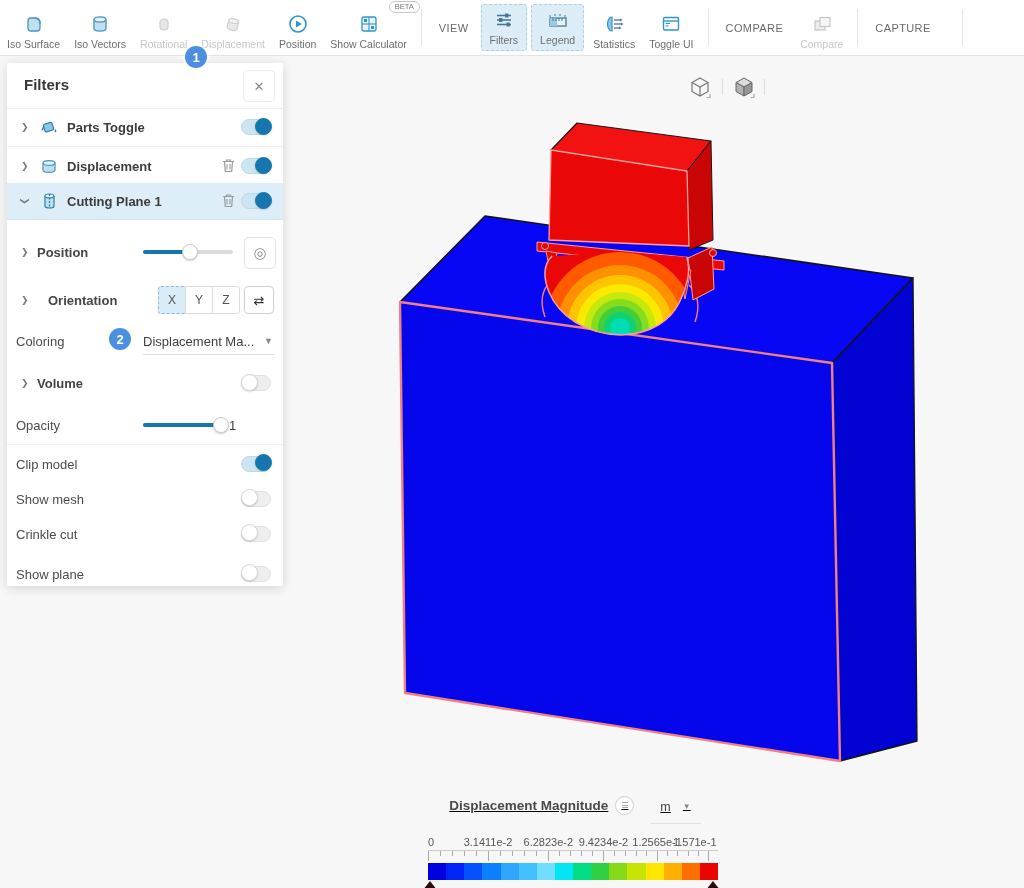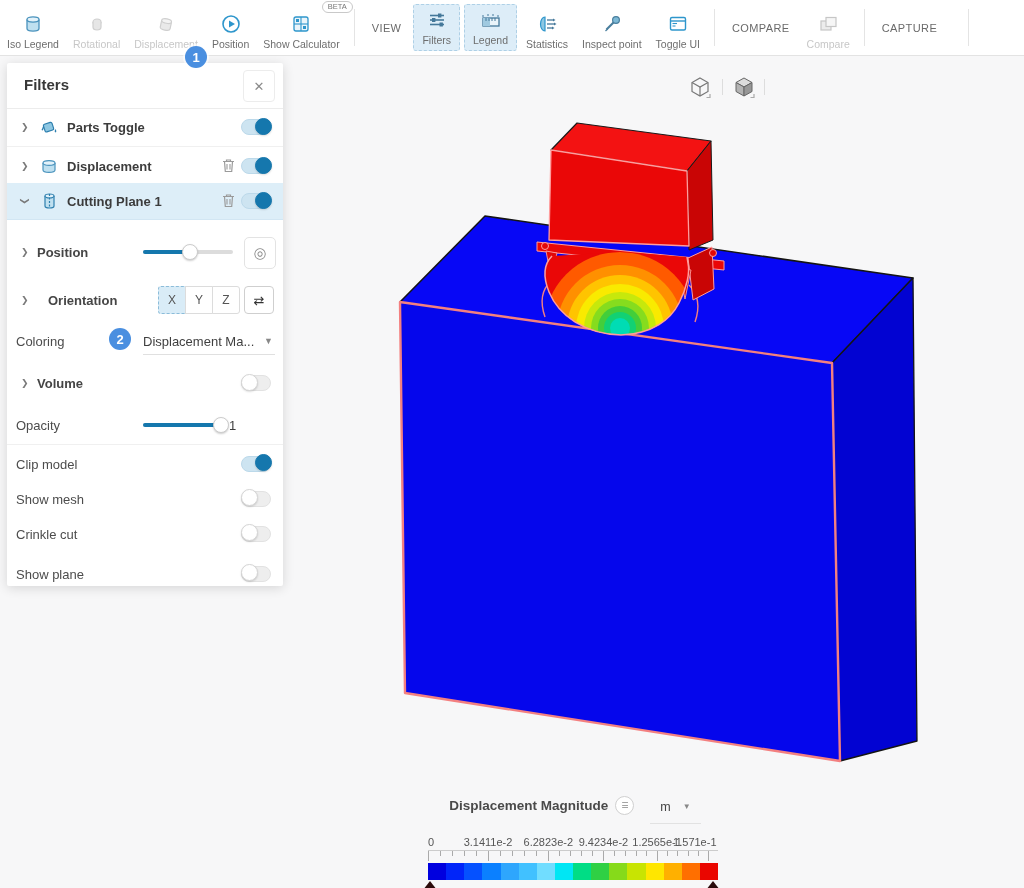--- a/index.html
+++ b/index.html
@@ -67,21 +67,21 @@
   .swap-btn{position:absolute;left:237px;top:0;width:28px;height:26px;border:1px solid #cfcfcf;border-radius:4px;
             background:#fff;display:flex;align-items:center;justify-content:center;font-size:13px;color:#333;cursor:pointer;}
   .dd-value{position:absolute;left:136px;top:50%;transform:translateY(-50%);color:#3f3f3f;width:120px;cursor:pointer;}
   .dd-chev{position:absolute;right:10px;top:50%;transform:translateY(-50%);font-size:9px;color:#888;}
   .dd-line{position:absolute;left:136px;right:8px;bottom:0;border-bottom:1px solid #e0e0e0;}
   .opacity-val{position:absolute;left:222px;top:50%;transform:translateY(-50%);color:#3d3d3d;}
   .panel-div{position:absolute;left:0;right:0;border-bottom:1px solid #f0f0f0;}
   .sw-row{position:absolute;left:0;right:0;height:35px;}
   
   .legend{position:absolute;left:418px;top:792px;width:314px;z-index:3;}
-  .legend-head{display:flex;align-items:center;justify-content:center;height:26px;}
+  .legend-head{display:flex;align-items:center;justify-content:center;height:26px;text-decoration:underline;}
   .legend-title{font-size:13.5px;font-weight:bold;color:#4a4a4a;}
   .legend-menu{width:17px;height:17px;border-radius:50%;border:1px solid #d0d0d0;color:#8a8a8a;font-size:8px;
                display:flex;align-items:center;justify-content:center;margin-left:7px;cursor:pointer;background:#fff;}
   .unit-select{display:flex;align-items:center;margin-left:16px;border-bottom:1px solid #e2e2e2;
                padding:3px 10px 9px;cursor:pointer;position:relative;top:5px;}
   .unit-label{font-size:12.5px;color:#444;}
   .unit-chev{font-size:8px;color:#888;margin-left:12px;}
   .cbar-wrap{position:relative;margin-top:18px;margin-left:10px;width:290px;}
   .cbar-labels{position:relative;height:14px;font-size:11px;color:#555;}
   .cbar-labels span{position:absolute;white-space:nowrap;}
@@ -155,25 +155,34 @@
     <polygon points="20,7.5 12,12 12,21 20,16.5" fill="#979797" stroke="#666" stroke-width="1"></polygon>
     <path d="M22,19 v3.5 h-3.5" fill="none" stroke="#aaa" stroke-width="1.2"></path>
   </svg>
 </div>
 <div class="vp-sep" style="left:764px;"></div>
 
 <div class="toolbar" id="toolbar">
     <div class="tb-item">
       <span class="tb-icon">
         <svg width="22" height="22" viewBox="0 0 22 22">
+          <path d="M5,8 q0,-3 3,-3 h5 q5,1 4,6 v4 q0,3 -3,3 h-6 q-3,0 -3,-3 z" fill="#bfe0f0" stroke="#4a93bd" stroke-width="1.3"></path>
+          <path d="M12,5 q5,1 5,6" fill="none" stroke="#4a93bd" stroke-width="1.2"></path>
+        </svg>
+      </span>
+      <span class="tb-label">Iso Surface</span>
+    </div>
+    <div class="tb-item">
+      <span class="tb-icon">
+        <svg width="22" height="22" viewBox="0 0 22 22">
           <path d="M5,6.5 v9 a6,2.6 0 0 0 12,0 v-9" fill="#bfe0f0" stroke="#4a93bd" stroke-width="1.3"></path>
           <ellipse cx="11" cy="6.5" rx="6" ry="2.6" fill="#e3f2fa" stroke="#4a93bd" stroke-width="1.3"></ellipse>
         </svg>
       </span>
-      <span class="tb-label">Iso Legend</span>
+      <span class="tb-label">Iso Vectors</span>
     </div>
     <div class="tb-item disabled">
       <span class="tb-icon">
         <svg width="22" height="22" viewBox="0 0 22 22">
           <ellipse cx="11" cy="9" rx="4" ry="3" fill="#e6e6e6" stroke="#cfcfcf" stroke-width="1.2"></ellipse>
           <path d="M7,9 v5 a4,3 0 0 0 8,0 v-5" fill="#e6e6e6" stroke="#cfcfcf" stroke-width="1.2"></path>
         </svg>
       </span>
       <span class="tb-label">Rotational</span>
     </div>
@@ -258,30 +267,20 @@
             <line x1="11" y1="15" x2="16" y2="15"></line>
           </g>
           <g fill="#44789a">
             <path d="M17,5.5 l2.5,1.5 -2.5,1.5z"></path>
             <path d="M18,9.5 l2.5,1.5 -2.5,1.5z"></path>
             <path d="M16,13.5 l2.5,1.5 -2.5,1.5z"></path>
           </g>
         </svg>
       </span>
       <span class="tb-label">Statistics</span>
-    </div>
-    <div class="tb-item">
-      <span class="tb-icon">
-        <svg width="22" height="22" viewBox="0 0 22 22">
-          <line x1="5.5" y1="16.5" x2="13" y2="9" stroke="#4a7f9e" stroke-width="2.2"></line>
-          <circle cx="15" cy="7" r="3.4" fill="#7db9d6" stroke="#4a7f9e" stroke-width="1.2"></circle>
-          <line x1="4.5" y1="18" x2="6.5" y2="16" stroke="#4a7f9e" stroke-width="1.2"></line>
-        </svg>
-      </span>
-      <span class="tb-label">Inspect point</span>
     </div>
     <div class="tb-item">
       <span class="tb-icon">
         <svg width="22" height="22" viewBox="0 0 22 22">
           <rect x="3.5" y="4.5" width="15" height="12.5" rx="1.5" fill="#fff" stroke="#2e96cc" stroke-width="1.4"></rect>
           <line x1="3.5" y1="8" x2="18.5" y2="8" stroke="#2e96cc" stroke-width="1.4"></line>
           <line x1="5.5" y1="10.5" x2="10" y2="10.5" stroke="#2e96cc" stroke-width="1.1"></line>
           <line x1="5.5" y1="13" x2="8.5" y2="13" stroke="#2e96cc" stroke-width="1.1"></line>
         </svg>
       </span>

